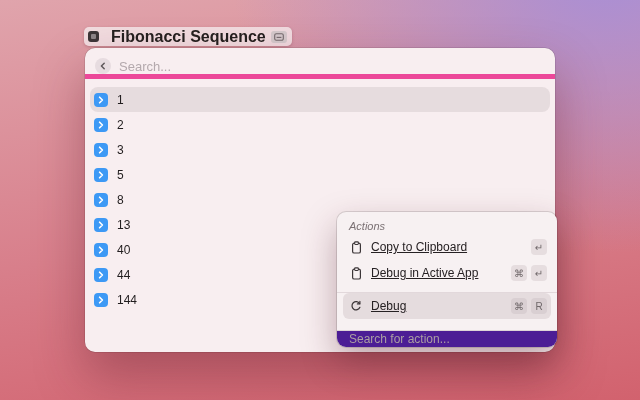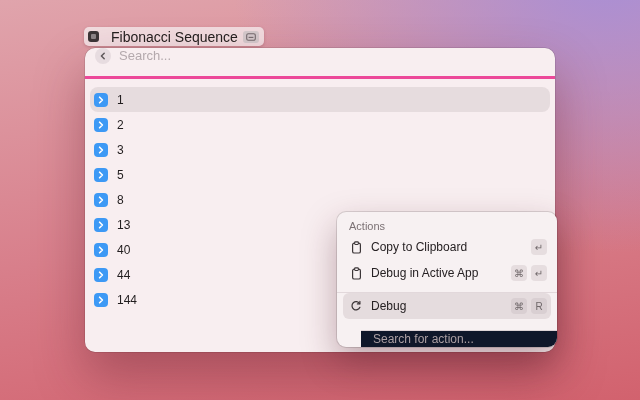--- a/index.html
+++ b/index.html
@@ -18,35 +18,35 @@
     position:absolute; left:84px; top:27px; height:19px;
     display:flex; align-items:center; gap:5px; padding:0 5px 0 4px;
     background:rgba(245,233,236,0.82); border-radius:5px;
     box-shadow:0 1px 3px rgba(90,30,45,0.25);
   }
   .pill-app-icon {
     width:11px; height:11px; border-radius:3px; background:#3c3638;
     display:flex; align-items:center; justify-content:center; flex:0 0 auto;
   }
   .pill-app-icon span { width:5px; height:5px; border-radius:1px; background:#8d8689; display:block; }
-  .pill-title { font-size:14px; font-weight:400; color:#24201f; white-space:nowrap;padding-left:7px; }
+  .pill-title { font-size:16px; font-weight:700; color:#24201f; white-space:nowrap;padding-left:7px; }
   .pill-mode {
     width:16px; height:12px; border-radius:3px; background:#d4c9cc;
     display:flex; align-items:center; justify-content:center; flex:0 0 auto;
   }
 
   
   .window {
     position:absolute; left:85px; top:48px; width:470px; height:304px;
     background:#f8eef0; border-radius:10px; overflow:hidden;
     box-shadow:0 0 0 0.5px rgba(0,0,0,0.18), 0 24px 50px rgba(100,30,45,0.40);
   }
   .searchbar {
-    height:31px; display:flex; align-items:flex-start; padding:0 12px 0 10px;
-    border-bottom:3px solid #ec4899;
+    height:31px; display:flex; align-items:flex-end; padding:0 12px 0 10px;
+    border-bottom:5px solid #ec4899;
   }
   .back-btn {
     width:16px; height:16px; border-radius:50%; background:#e7dce0;
     display:flex; align-items:center; justify-content:center; margin-right:8px; cursor:default;
   }
   .search-placeholder { font-size:13px; color:#b4a9ad; }
 
   .list { padding-top:8px; }
   .row {
     height:25.1px; display:flex; align-items:center; margin:0 5px;
@@ -58,39 +58,39 @@
     display:flex; align-items:center; justify-content:center; margin-right:9px; flex:0 0 auto;
   }
   .row-label { font-size:12px; font-weight:500; color:#211d1e; }
 
   
   .panel {
     position:absolute; left:337px; top:212px; width:220px; height:135px;
     background:#f7f1f2; border-radius:9px; overflow:hidden;
     box-shadow:0 0 0 1px rgba(0,0,0,0.12), 0 14px 34px rgba(80,25,40,0.35);
   }
-  .sec-header { font-size:11px; font-weight:500; color:#7b7174; padding:8px 12px 2px; }
+  .sec-header { font-size:11px; font-weight:500; color:#7b7174; padding:8px 12px 2px;font-style:italic; }
   .krow {
     height:26px; display:flex; align-items:center; margin:0 6px;
     padding:0 4px 0 6px; border-radius:6px;
   }
   .krow.selected { background:#e5dcde; }
   .krow-icon { width:14px; display:flex; justify-content:center; margin-right:8px; flex:0 0 auto; }
-  .krow-label { font-size:12px; color:#262123; flex:1 1 auto; white-space:nowrap; }
+  .krow-label { font-size:12px; color:#262123; flex:1 1 auto; white-space:nowrap;text-decoration:underline; }
   .kbd {
     min-width:16px; height:16px; padding:0 3px; margin-left:4px;
     border-radius:4px; background:#e6dddf; color:#6f6769;
     font-size:10px; display:flex; align-items:center; justify-content:center;
   }
   .krow.selected .kbd { background:#d9cfd2; }
   .panel-divider { height:1px; background:#e2d8db; margin-top:6px; }
   .panel-footer {
     position:absolute; left:0; right:0; bottom:0; height:17px;
-    background:#0f172a; border-top:1px solid #ded4d7;
-    display:flex; align-items:center; padding:0 12px;margin-left:24px;
+    background:#4c1d95; border-top:1px solid #ded4d7;
+    display:flex; align-items:center; padding:0 12px;
   }
   .footer-placeholder { font-size:12px; color:#ab9fa3; }
 </style>
 </head>
 <body>
 
 <div class="desktop">
 
   <div class="pill">
     <span class="pill-app-icon">

